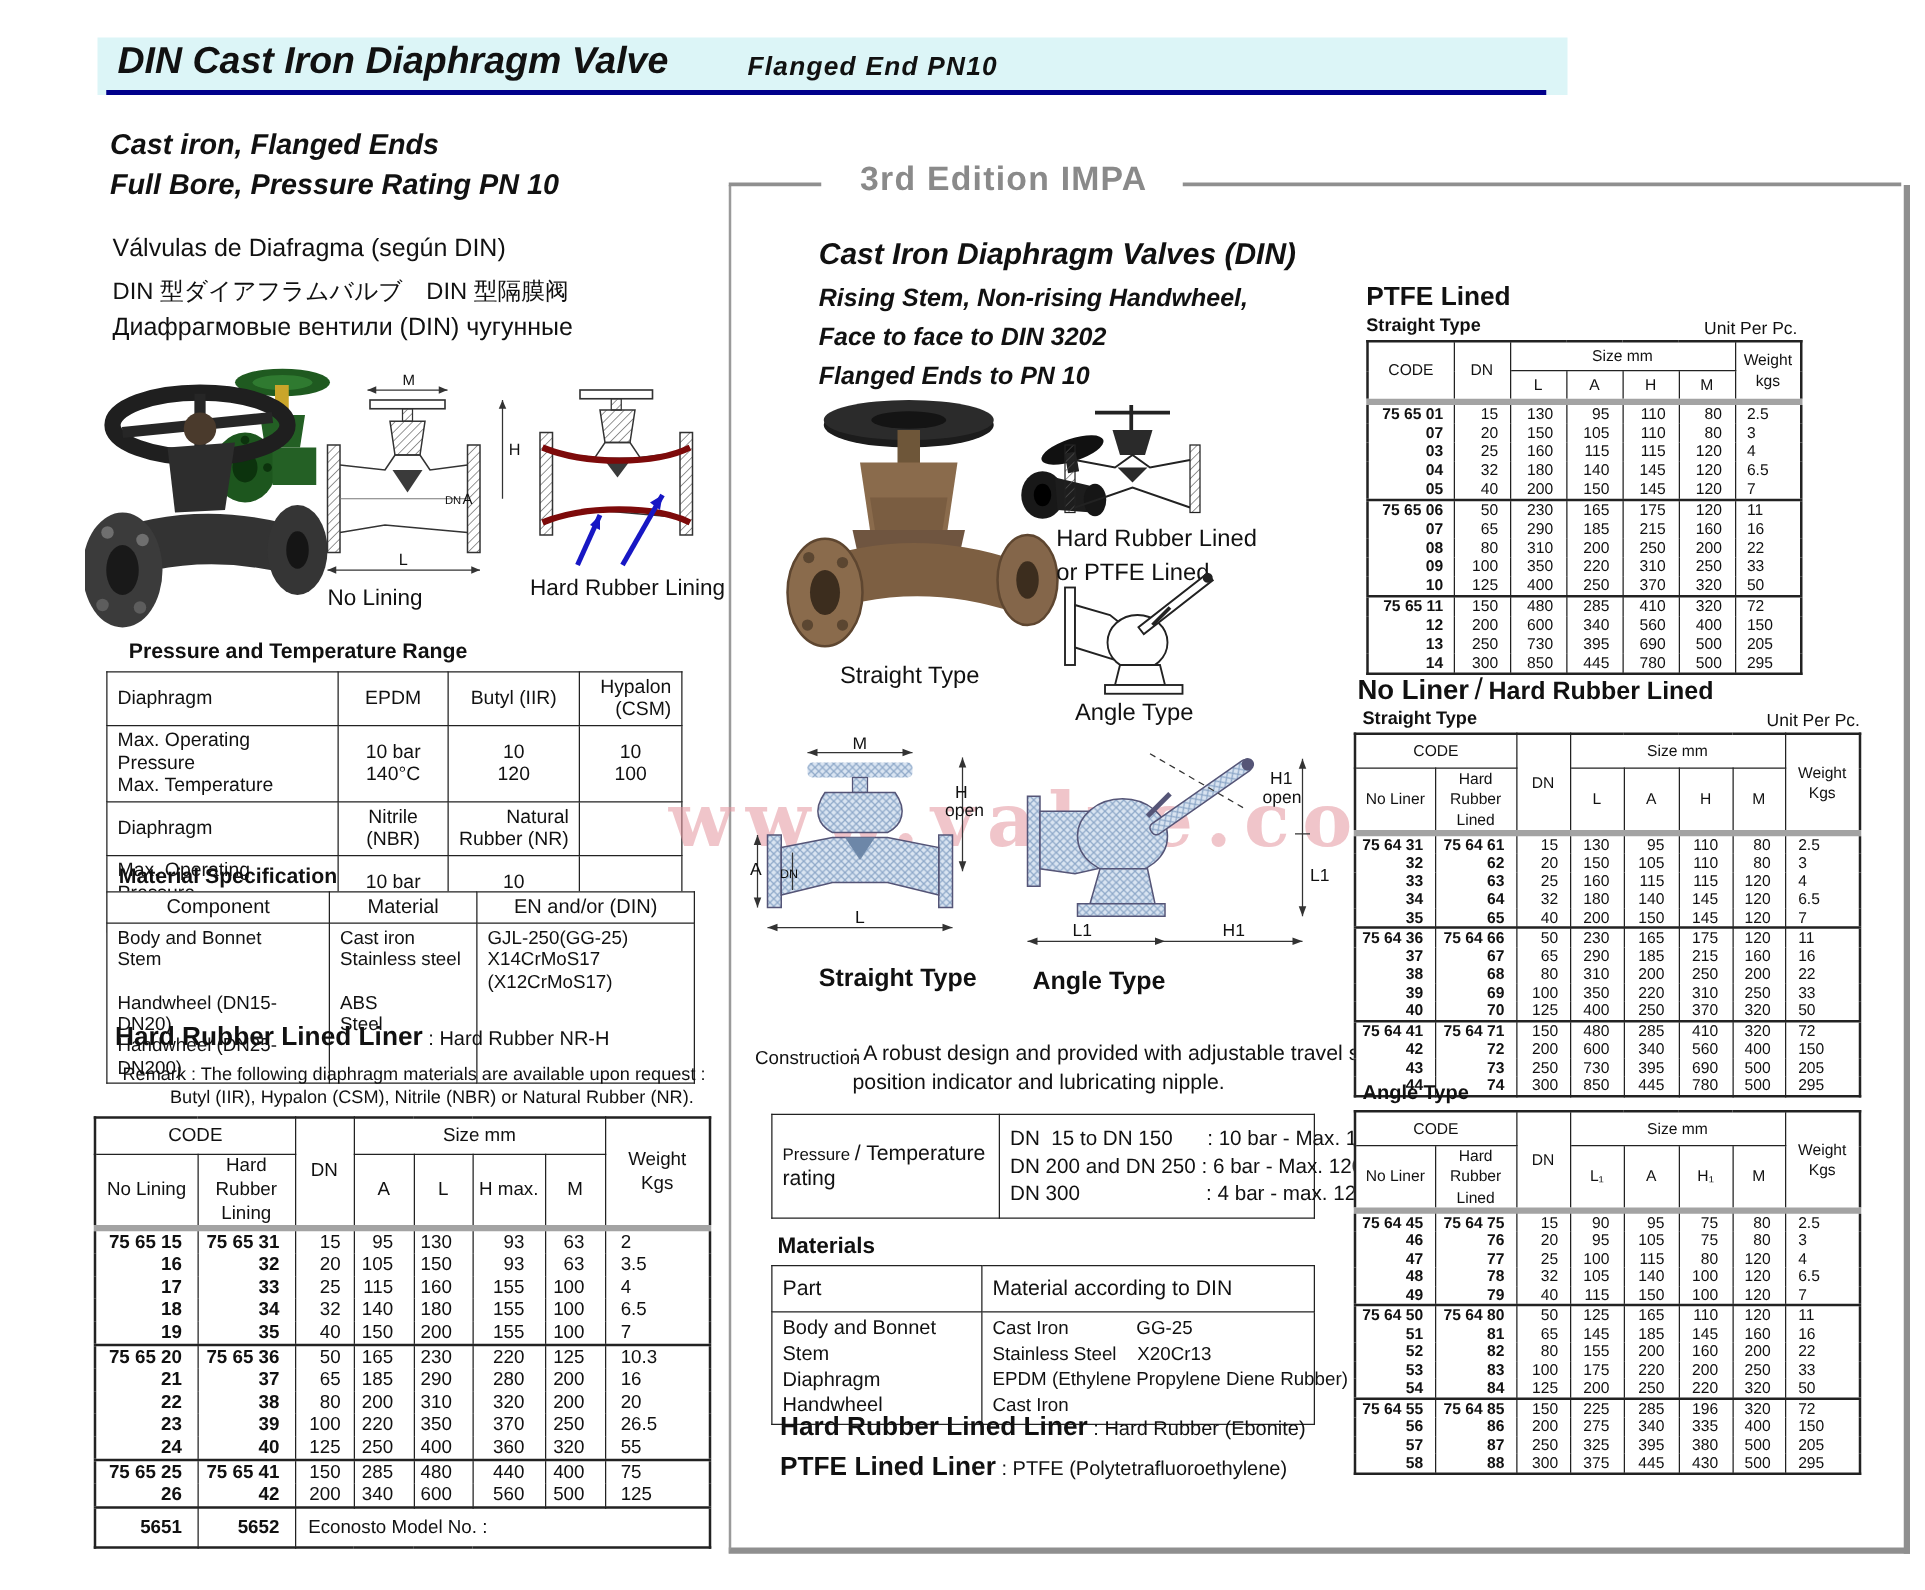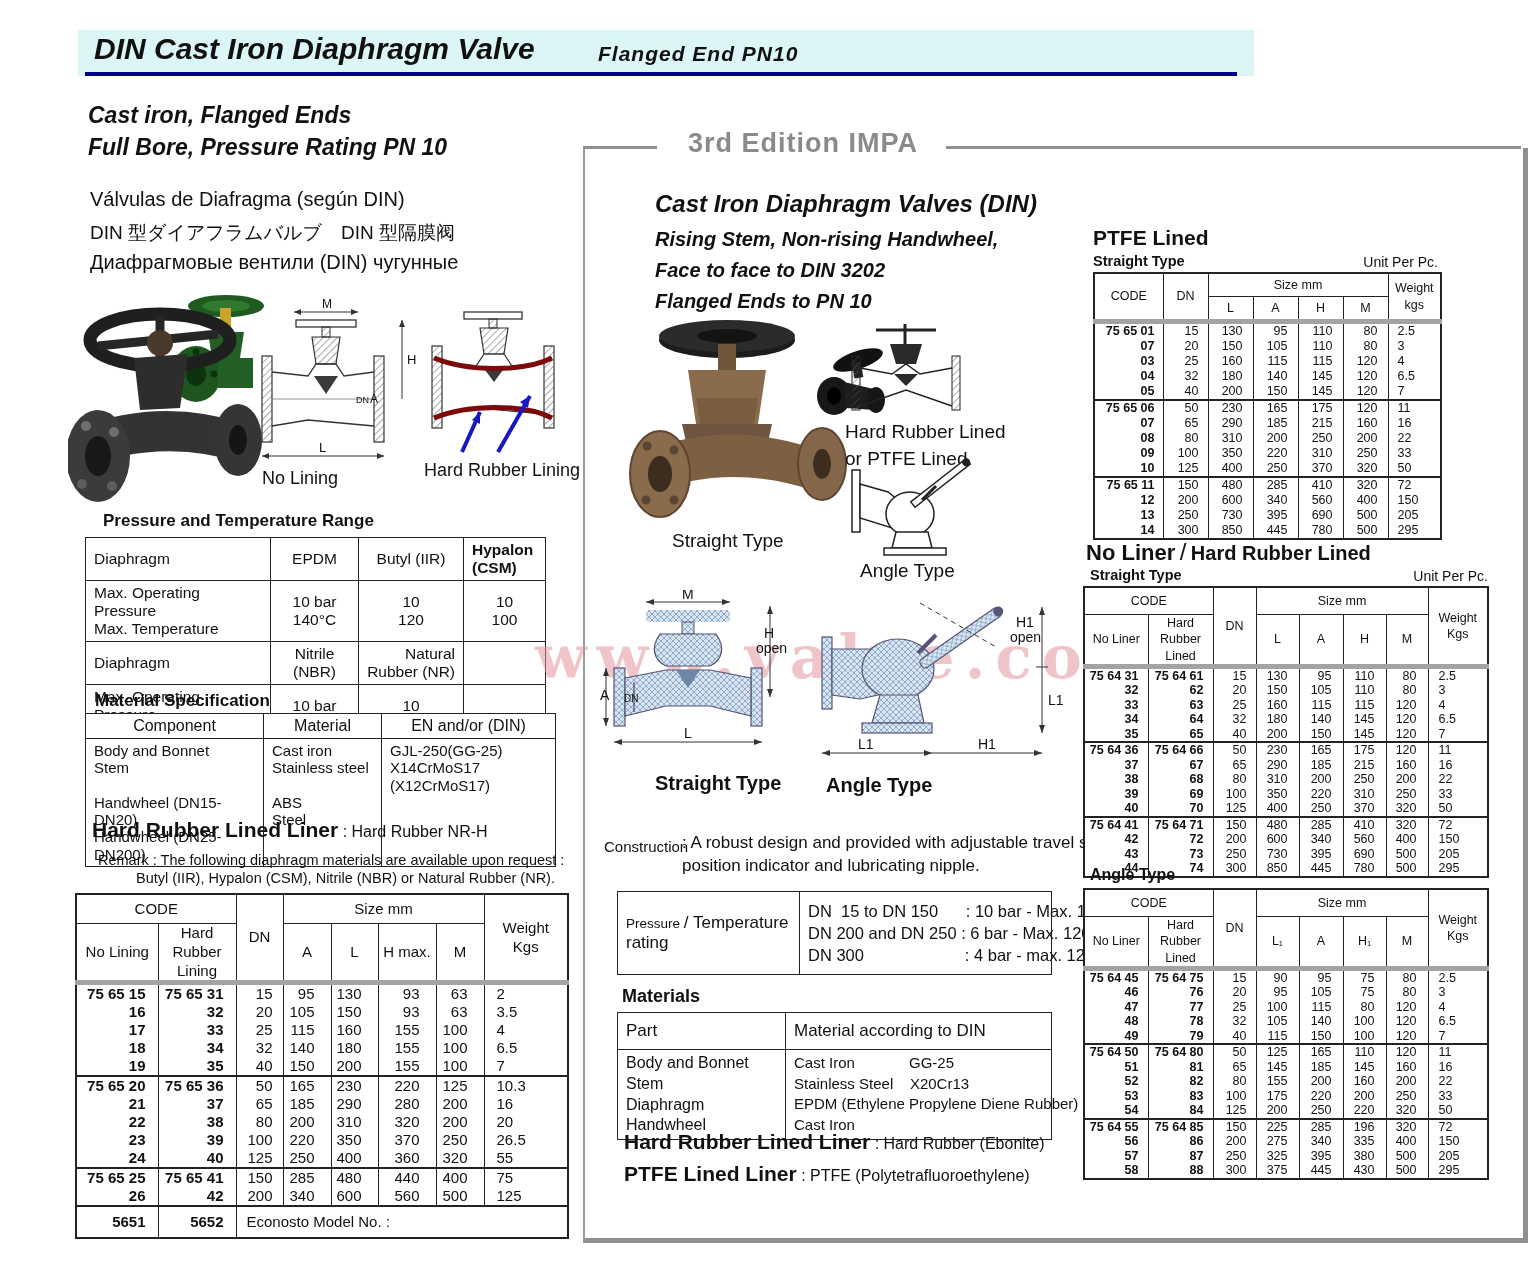--- a/index.html
+++ b/index.html
@@ -177,21 +177,21 @@
         <col style="width:185px">
         <col style="width:88px">
         <col style="width:105px">
         <col style="width:82px">
       </colgroup>
     <tbody>
         <tr>
       <td class="pre">Diaphragm</td>
       <td class="pre" style="text-align:center;">EPDM</td>
       <td class="pre" style="text-align:center;">Butyl (IIR)</td>
-      <td class="pre" style="text-align:left;font-weight:bold;">Hypalon
+      <td class="pre" style="text-align:right;">Hypalon
 (CSM)</td>
     </tr>
     <tr>
       <td class="pre">Max. Operating Pressure
 Max. Temperature</td>
       <td class="pre" style="text-align:center;">10 bar
 140°C</td>
       <td class="pre" style="text-align:center;">10
 120</td>
       <td class="pre" style="text-align:center;">10

